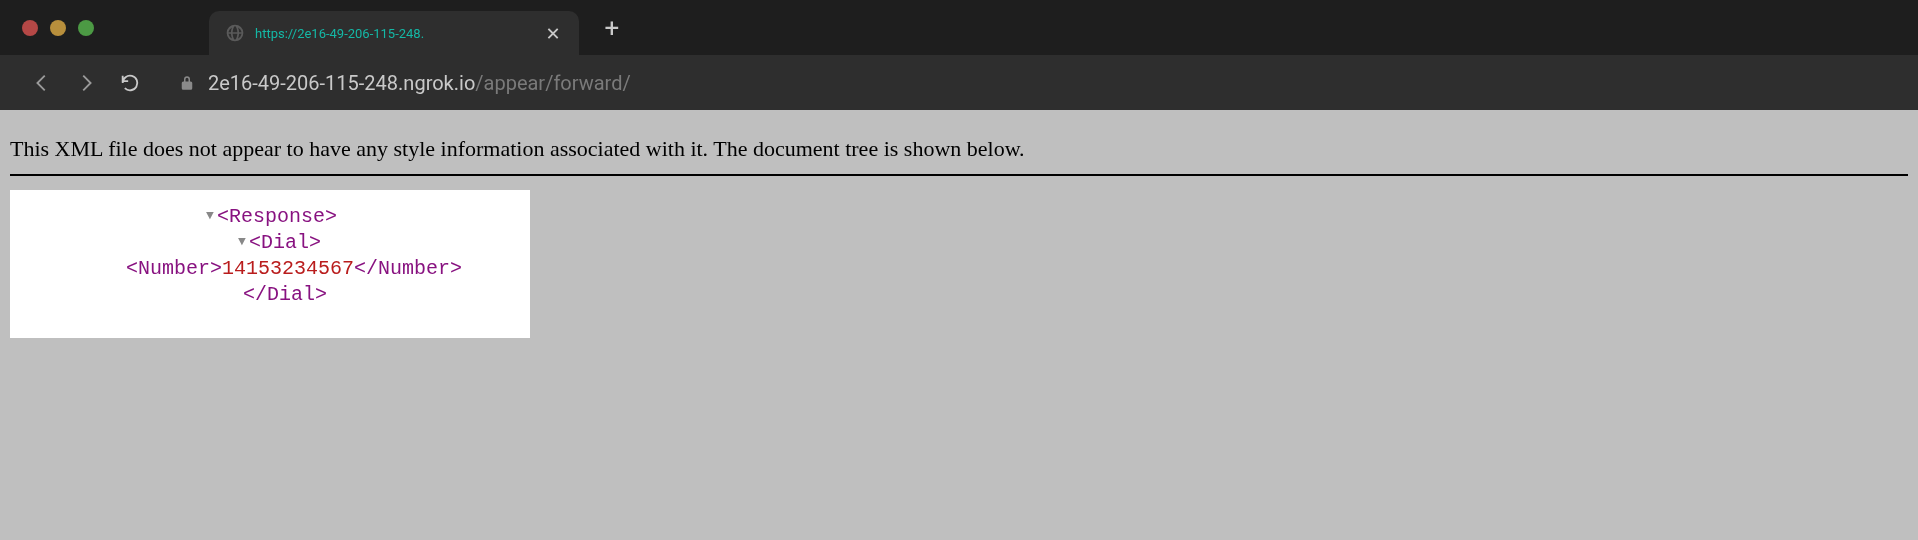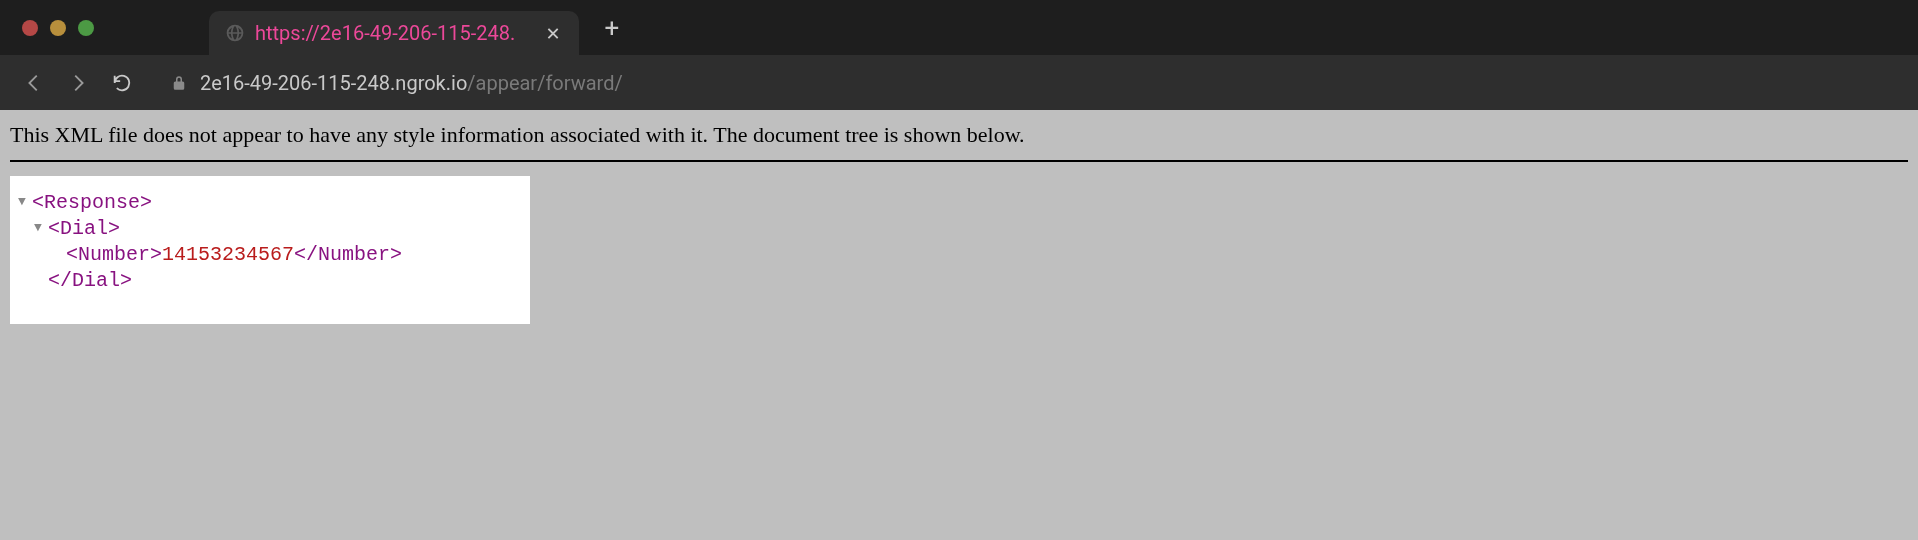--- a/index.html
+++ b/index.html
@@ -55,22 +55,22 @@
       height: 20px;
       margin-right: 10px;
       display: flex;
       align-items: center;
       justify-content: center;
     }
     .tab-favicon svg {
       fill: #5a5a5a;
     }
     .tab-title {
-      color: #ec4899;
-      font-size: 20px;
+      color: #14b8a6;
+      font-size: 13px;
       white-space: nowrap;
       overflow: hidden;
       text-overflow: ellipsis;
       flex: 1;
     }
     .tab-close {
       width: 20px;
       height: 20px;
       display: flex;
       align-items: center;
@@ -89,21 +89,21 @@
       height: 30px;
       display: flex;
       align-items: center;
       justify-content: center;
     }
     .toolbar {
       background: #2e2e2e;
       height: 55px;
       display: flex;
       align-items: center;
-      padding: 0 16px;
+      padding: 0 24px;
       gap: 8px;
     }
     .nav-btn {
       width: 36px;
       height: 36px;
       display: flex;
       align-items: center;
       justify-content: center;
       color: #9a9a9a;
       cursor: pointer;
@@ -137,41 +137,42 @@
     }
     .url-text {
       font-size: 20px;
       color: #c9c9c9;
     }
     .url-path {
       color: #7a7a7a;
     }
     .content {
       background: #bfbfbf;
-      padding: 12px 10px;
+      padding: 26px 10px;
     }
     .xml-notice {
       font-family: Georgia, "Times New Roman", serif;
       font-size: 22px;
       color: #000;
       padding-bottom: 12px;
       border-bottom: 2px solid #000;
       margin-bottom: 14px;
     }
     .xml-viewer {
       background: #fff;
       padding: 14px 8px 30px 8px;
       font-family: "Courier New", Courier, monospace;
       font-size: 20px;
       line-height: 1.3;
       display: inline-block;
       min-width: 520px;
     }
     .xml-line {
       white-space: pre;
+      text-align: center;
     }
     .xml-toggle {
       color: #888;
       cursor: pointer;
       font-size: 13px;
       display: inline-block;
       width: 14px;
       vertical-align: middle;
     }
     .xml-tag {

